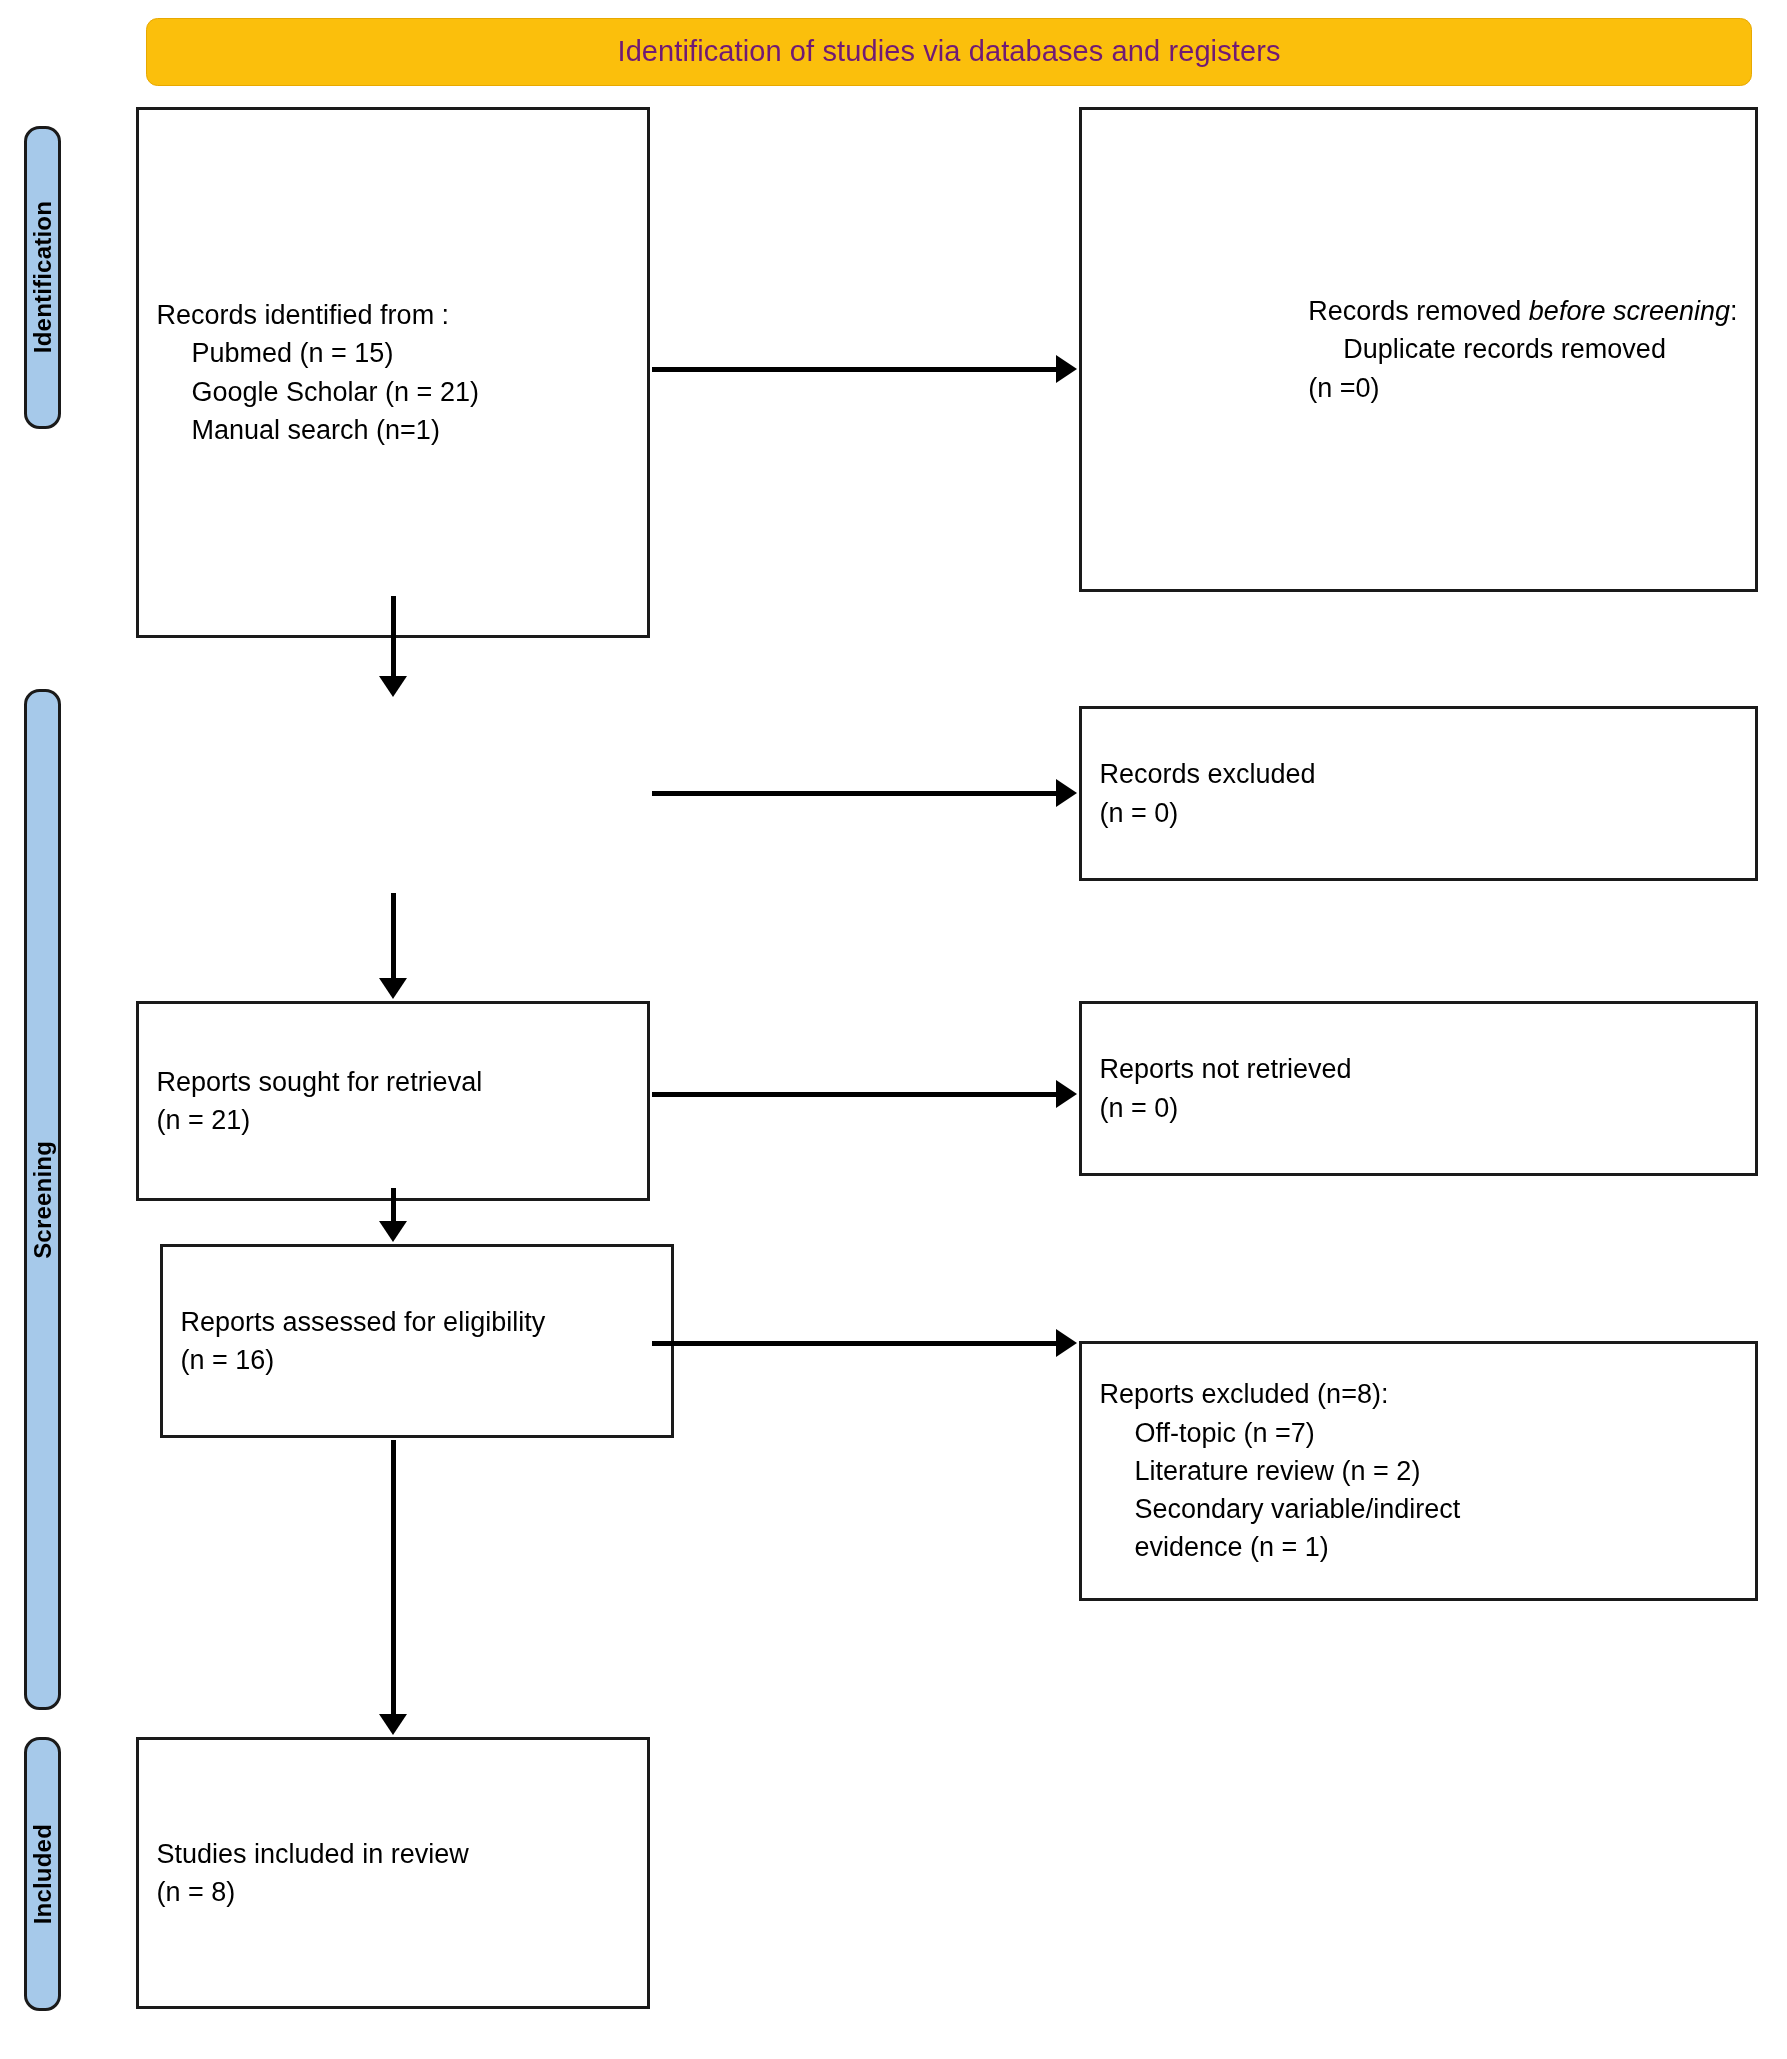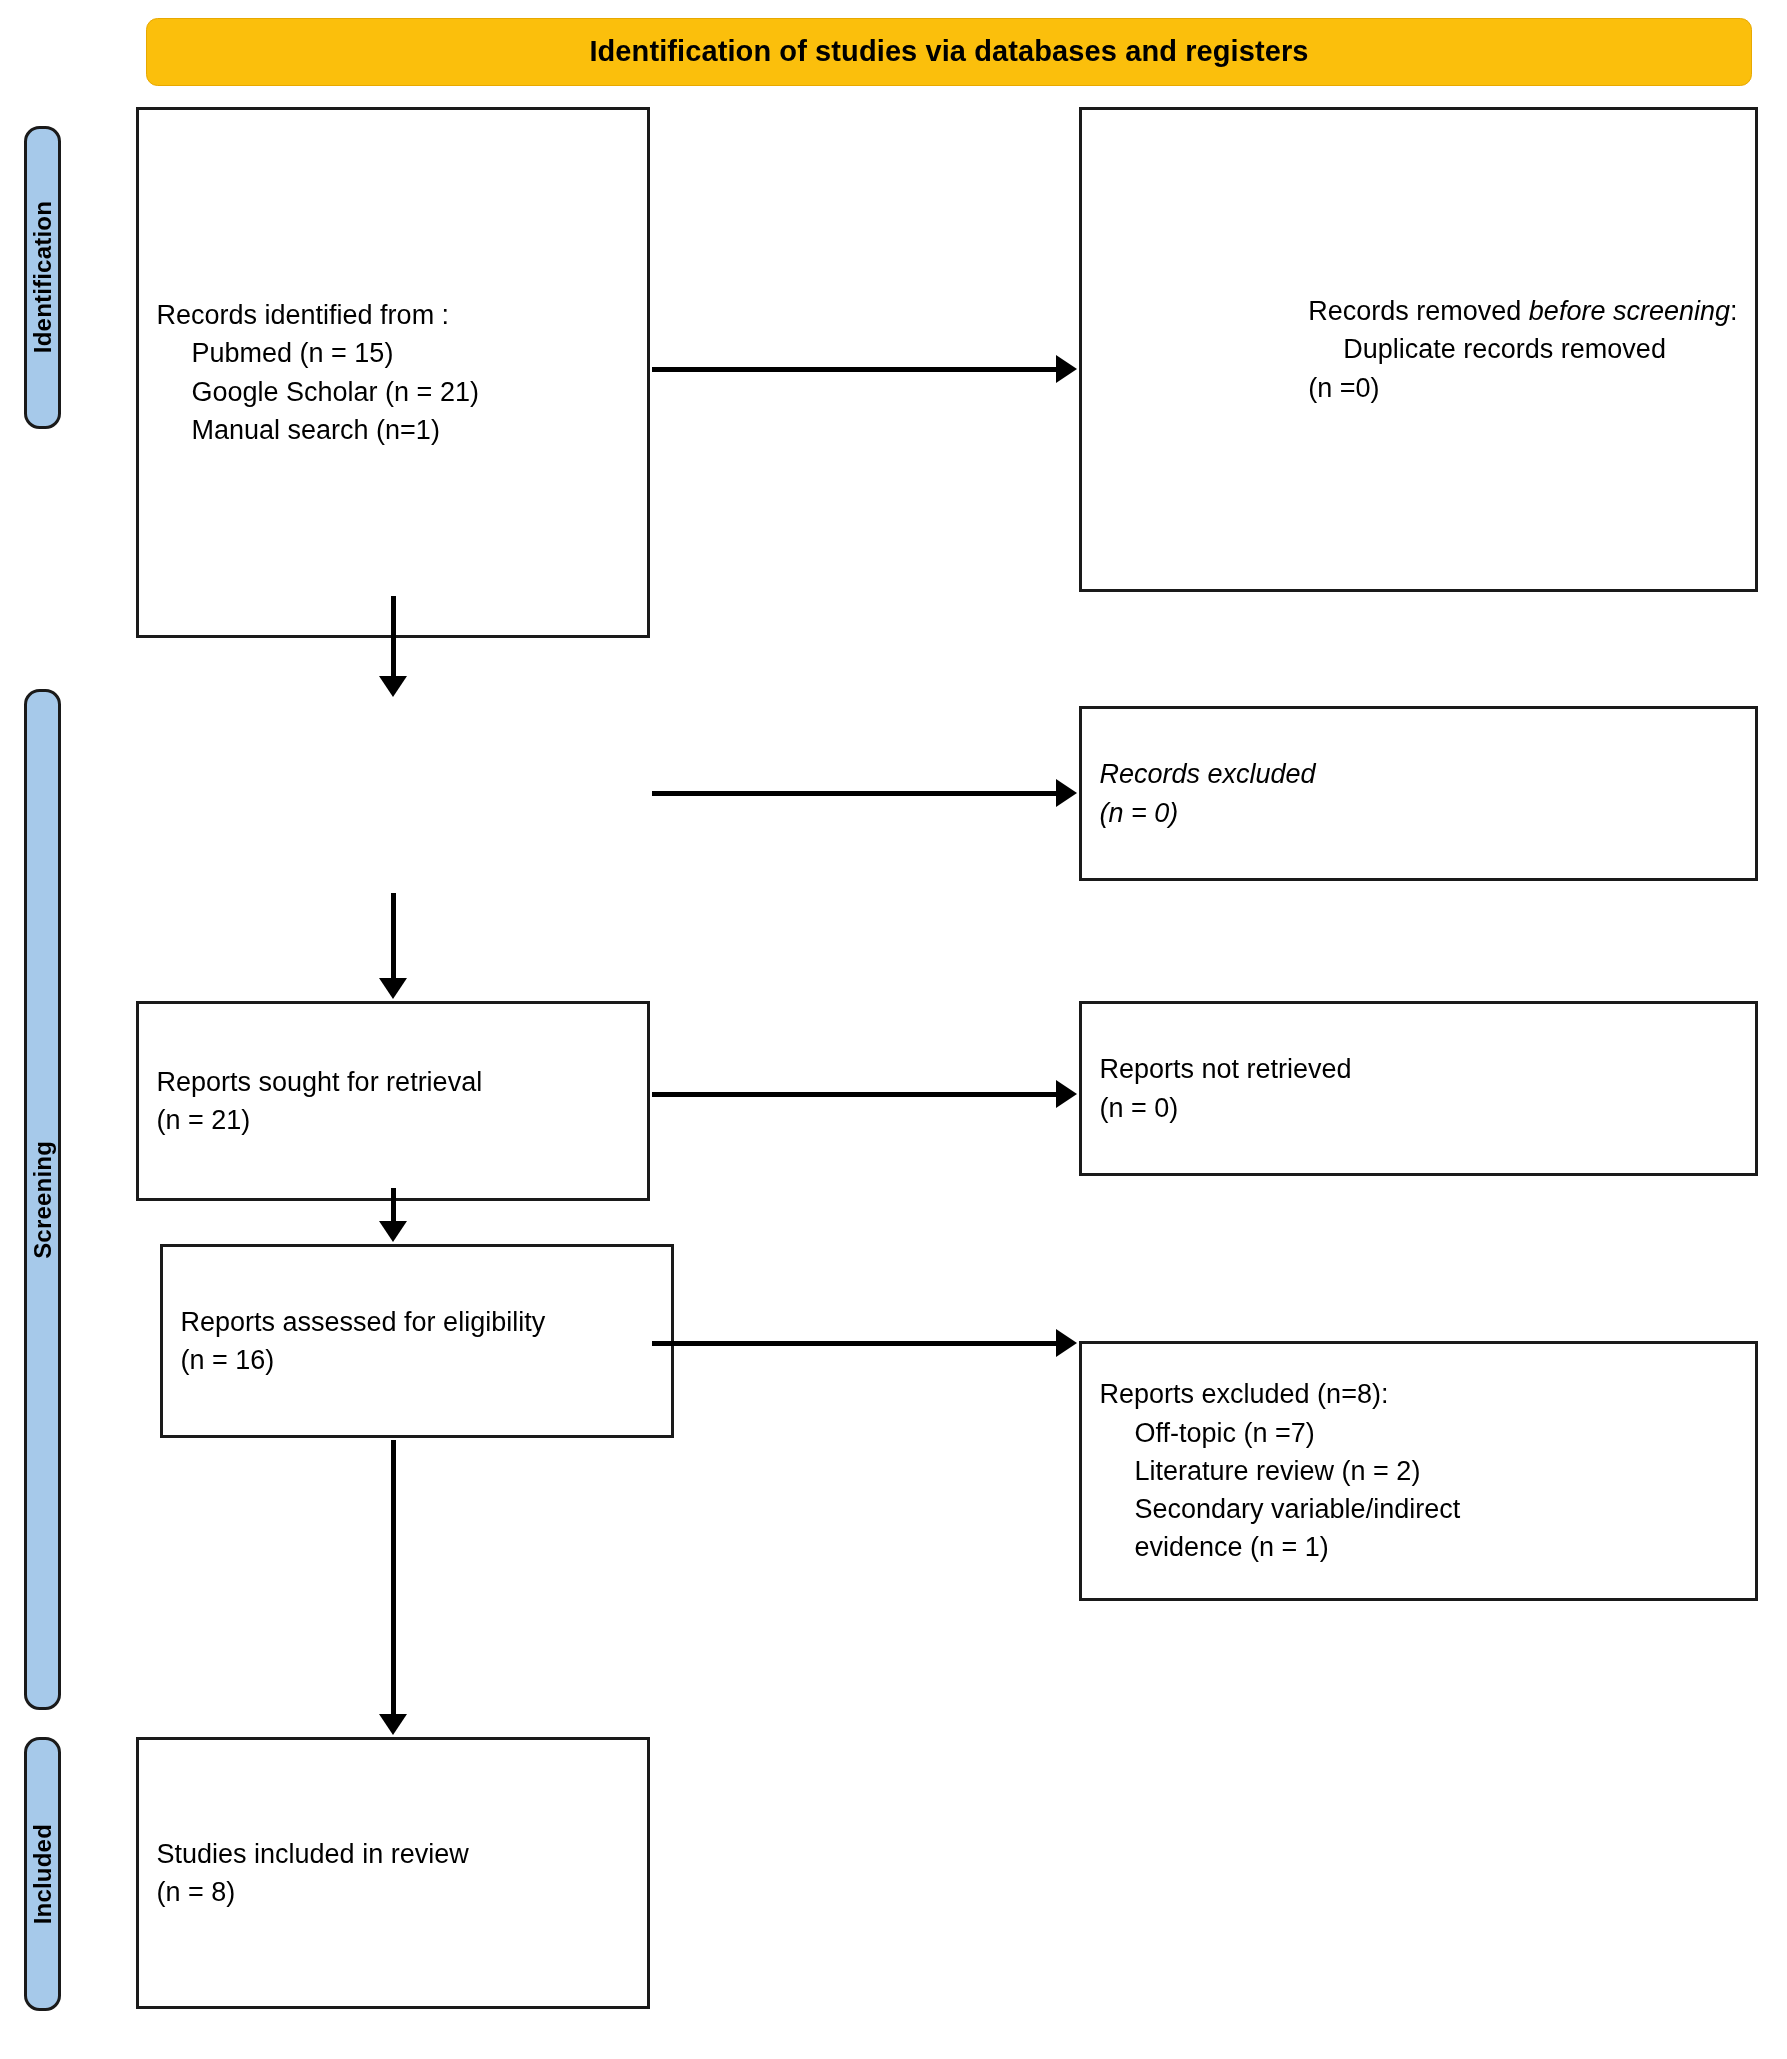--- a/index.html
+++ b/index.html
@@ -27,22 +27,22 @@
     background: #FBBF0C;
     border: 1.9px solid #E8A800;
     border-radius: 11.6px;
     box-sizing: border-box;
     display: flex;
     align-items: center;
     justify-content: center;
   }
   .header-bar .title {
     font-size: 29px;
-    font-weight: bold;
-    color: #000000;
+    font-weight: normal;
+    color: #701a75;
     letter-spacing: 0.1px;
     white-space: nowrap;
   }
 
   
   .stage-bar {
     position: absolute;
     left: 24px;
     width: 37px;
     background: #A6C9EA;
@@ -87,21 +87,21 @@
 
   
   #box-identified     { left: 136px;  top: 107px;  width: 514px; height: 531px; }
   #box-screened       { left: 136px;  top: 697px;  width: 514px; height: 194px; }
   #box-sought         { left: 136px;  top: 1001px; width: 514px; height: 200px; }
   #box-assessed       { left: 136px;  top: 1244px; width: 514px; height: 194px; margin-left: 24px; }
   #box-included       { left: 136px;  top: 1737px; width: 514px; height: 272px; }
 
   
   #box-removed        { left: 1079px; top: 107px;  width: 679px; height: 485px; justify-content: flex-end; }
-  #box-excluded       { left: 1079px; top: 706px;  width: 679px; height: 175px; font-style: italic; }
+  #box-excluded       { left: 1079px; top: 706px;  width: 679px; height: 175px; }
   #box-notretrieved   { left: 1079px; top: 1001px; width: 679px; height: 175px; }
   #box-reports-excl   { left: 1079px; top: 1341px; width: 679px; height: 260px; }
 
   
   .arrow-v {
     position: absolute;
     width: 4.9px;
     background: #000000;
   }
   .arrow-v::after {

